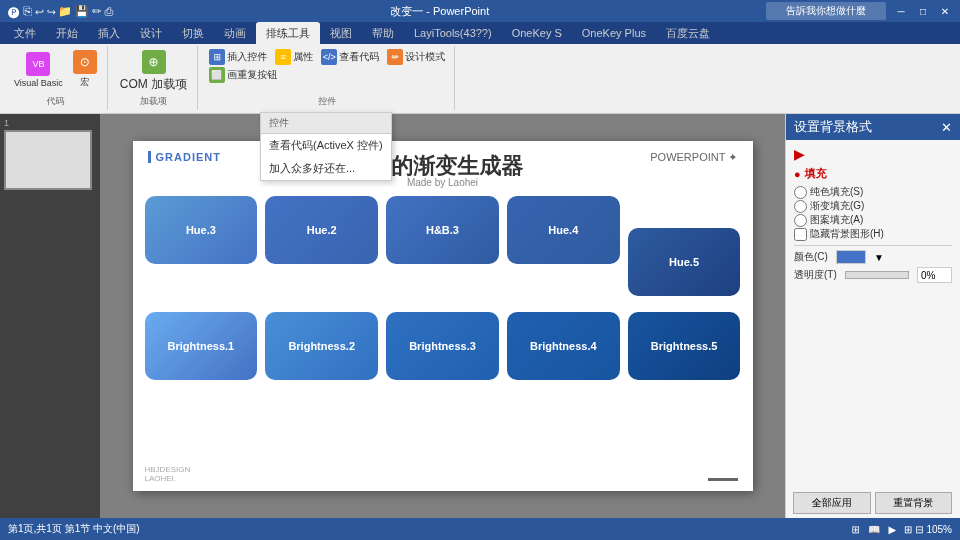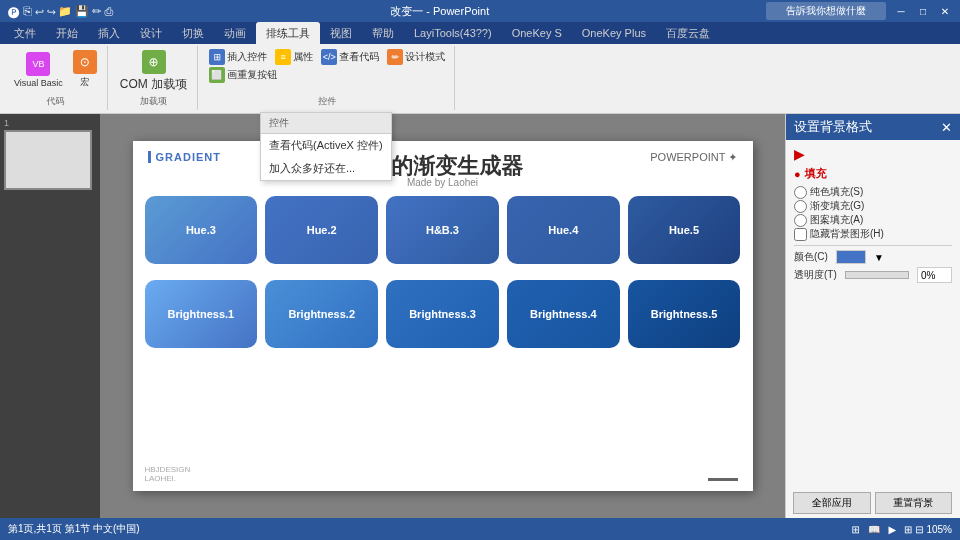--- a/index.html
+++ b/index.html
@@ -85,21 +85,21 @@
     .slide-gradient-label { font-size: 11px; color: #4472c4; font-weight: bold; letter-spacing: 1px; border-left: 3px solid #4472c4; padding-left: 5px; }
     .slide-title { text-align: center; font-size: 22px; font-weight: bold; color: #333; flex: 1; }
     .slide-powerpoint { font-size: 11px; color: #666; }
     .slide-subtitle { text-align: center; font-size: 10px; color: #888; margin-top: -8px; }
     .cards-row { display: flex; gap: 8px; padding: 8px 12px; }
     .card { border-radius: 10px; display: flex; align-items: center; justify-content: center; font-size: 11px; color: white; font-weight: bold; flex: 1; height: 68px; cursor: pointer; }
     .card-hue3 { background: linear-gradient(135deg, #5b9bd5, #4472c4); }
     .card-hue2 { background: linear-gradient(135deg, #4472c4, #3864b0); }
     .card-hb3 { background: linear-gradient(135deg, #4472c4, #2e5ba0); }
     .card-hue4 { background: linear-gradient(135deg, #3864b0, #2e5ba0); }
-    .card-hue5 { background: linear-gradient(135deg, #2e5ba0, #1e4080); }
+    .card-hue5 { background: linear-gradient(135deg, #2e5ba0, #1e4080); margin-top: 32px; }
     .card-b1 { background: linear-gradient(135deg, #6aabf0, #4472c4); }
     .card-b2 { background: linear-gradient(135deg, #4a8fd8, #3070c0); }
     .card-b3 { background: linear-gradient(135deg, #3070c0, #2060b0); }
     .card-b4 { background: linear-gradient(135deg, #2060b0, #1855a0); }
     .card-b5 { background: linear-gradient(135deg, #1855a0, #0e3f80); }
     .slide-footer { position: absolute; bottom: 8px; left: 12px; font-size: 8px; color: #aaa; }
     .slide-line { position: absolute; bottom: 10px; right: 15px; width: 30px; height: 3px; background: #666; }
   </style>
 </head>
 <body>

